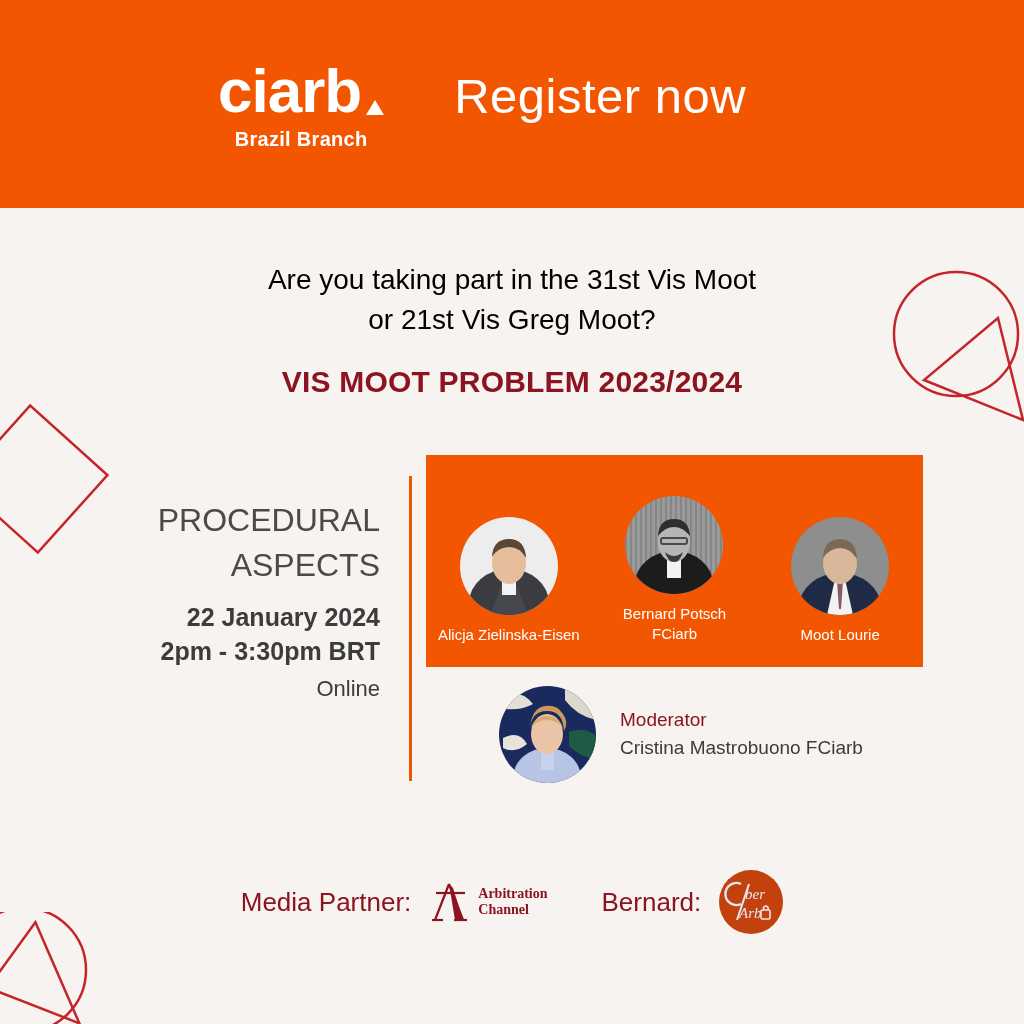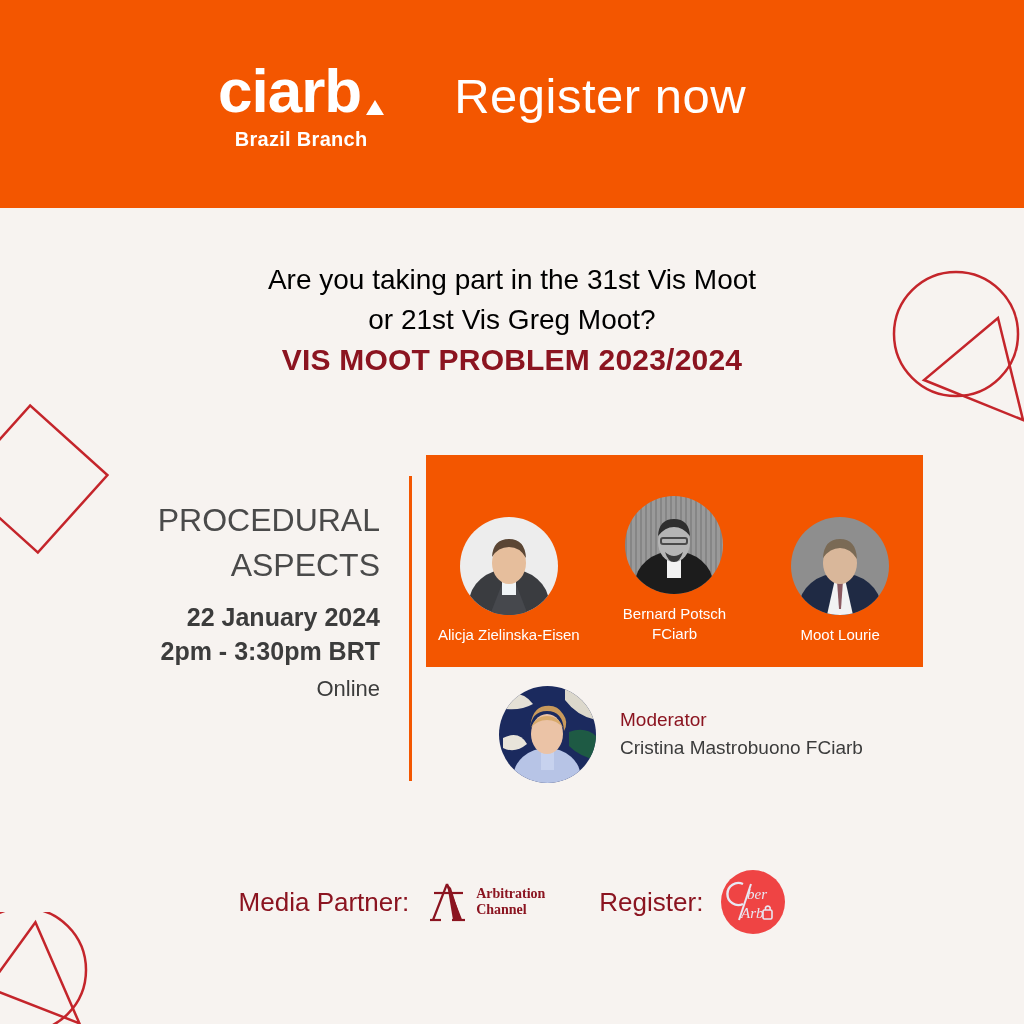--- a/index.html
+++ b/index.html
@@ -51,21 +51,21 @@
     letter-spacing:0.5px; margin-left:70px; margin-bottom:16px;
   }
 
   
   .question {
     position:absolute; top:260px; left:0; width:1024px;
     text-align:center; color:#000000;
     font-size:28px; font-weight:400; line-height:1.42;
   }
   .problem-title {
-    position:absolute; top:343px; left:0; width:1024px;
+    position:absolute; top:365px; left:0; width:1024px;
     text-align:center; color:#8B1420;
     font-size:30px; font-weight:700; letter-spacing:0.2px;
   }
 
   
   .info-col {
     position:absolute; top:498px; left:80px;
     width:300px; text-align:right; color:#3C3C3C;
   }
   .info-topic {
@@ -140,21 +140,21 @@
     display:flex; align-items:center; margin-left:18px;
   }
   .arb-mark { margin-right:9px; }
   .arb-words {
     color:#8B1420; font-family:"Liberation Serif", serif;
     font-size:14px; font-weight:700; line-height:1.12;
   }
   .support-label { margin-left:54px; }
   .cyber-badge {
     width:64px; height:64px; border-radius:50%;
-    background:#ef4444; margin-left:18px;
+    background:#c2410c; margin-left:18px;
     position:relative; flex:none;text-decoration:underline;
   }
 </style>
 </head>
 <body>
 
 <svg class="deco" id="deco-top-right" width="136" height="162" viewBox="0 0 136 162">
   <circle cx="68" cy="66" r="62" fill="none" stroke="#C4252B" stroke-width="2.5"></circle>
   <path d="M 110 50 L 135 152 L 36 112 Z" fill="none" stroke="#C4252B" stroke-width="2.5"></path>
 </svg>
@@ -283,21 +283,21 @@
       <line x1="7" y1="13" x2="36" y2="13" stroke="#8B1420" stroke-width="2.2"></line>
       <line x1="3" y1="40" x2="14" y2="40" stroke="#8B1420" stroke-width="2.2"></line>
       <line x1="25" y1="40" x2="38" y2="40" stroke="#8B1420" stroke-width="2.2"></line>
     </svg>
     <span class="arb-words">
       <div>Arbitration</div>
       <div>Channel</div>
     </span>
   </span>
 
-  <span class="f-label support-label">Register:</span>
+  <span class="f-label support-label">Bernard:</span>
 
   <span class="cyber-badge" title="Cyber Arb">
     <svg width="64" height="64" viewBox="0 0 64 64">
       <path d="M22 14 A11 11 0 1 0 22 34" fill="none" stroke="#E8E8F2" stroke-width="2.4"></path>
       <text x="26" y="29" fill="#E8E8F2" font-family="Liberation Serif, serif" font-size="15" font-style="italic">ber</text>
       <line x1="30" y1="14" x2="18" y2="50" stroke="#E8E8F2" stroke-width="2"></line>
       <text x="20" y="48" fill="#E8E8F2" font-family="Liberation Serif, serif" font-size="15" font-style="italic">Arb</text>
       <rect x="42" y="40" width="9" height="9" rx="1.4" fill="none" stroke="#E8E8F2" stroke-width="1.6"></rect>
       <path d="M44.5 40 v-2.4 a2.5 2.5 0 0 1 4.6 0 V40" fill="none" stroke="#E8E8F2" stroke-width="1.6"></path>
     </svg>

